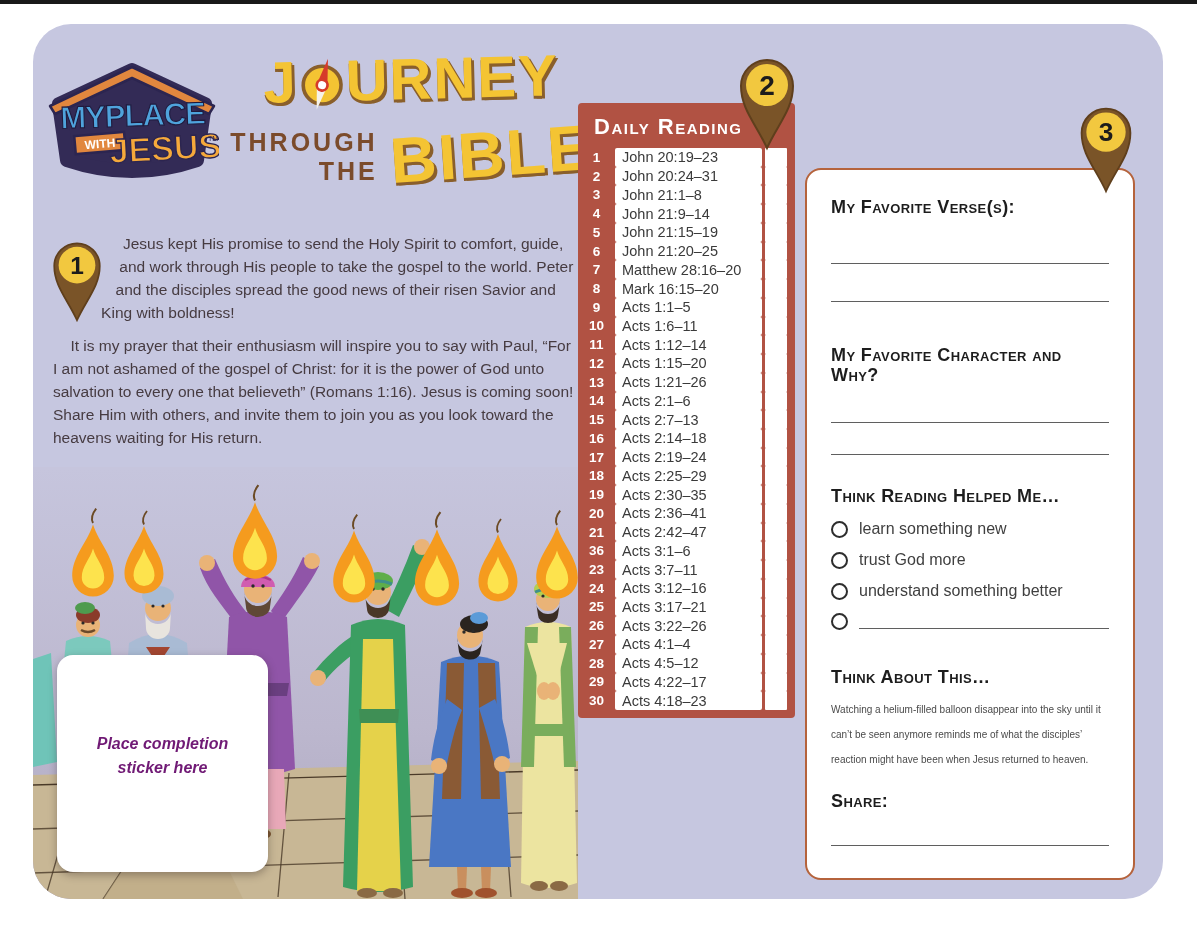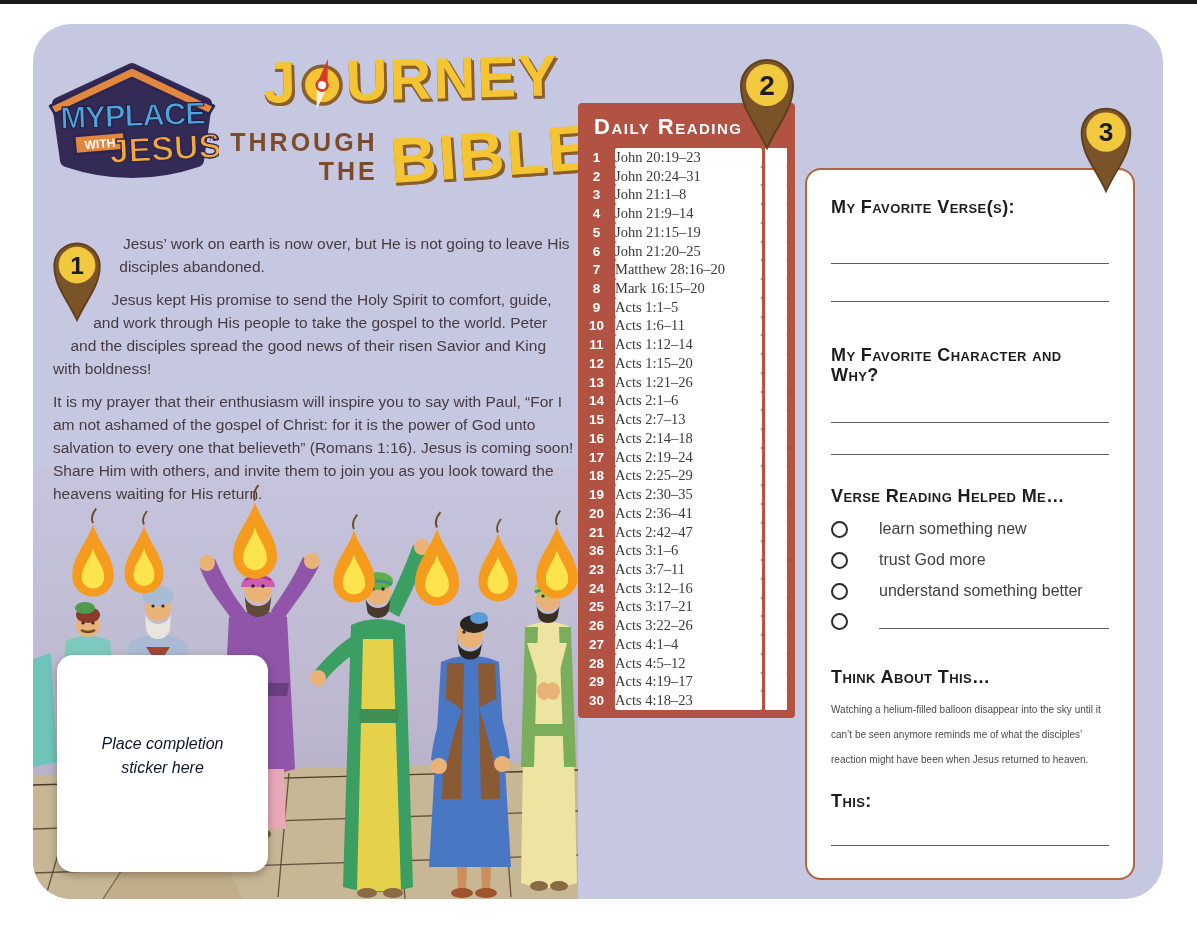--- a/index.html
+++ b/index.html
@@ -39,47 +39,47 @@
 
   
   .illustration{position:absolute;left:0;bottom:0;width:545px;height:432px;
                 border-radius:0 0 0 38px;overflow:hidden;}
   .illustration svg{display:block;width:100%;height:100%;}
 
   
   .sticker{position:absolute;left:24px;top:631px;width:211px;height:217px;background:#fff;
            border-radius:16px;box-shadow:0 3px 8px rgba(40,30,30,.35);
            display:flex;align-items:center;justify-content:center;text-align:center;}
-  .sticker span{font-style:italic;font-weight:400;font-size:16px;color:#0f172a;line-height:1.5;
+  .sticker span{font-style:italic;font-weight:700;font-size:16px;color:#701a75;line-height:1.5;
                 width:150px;margin-top:-16px;}
 
   
   .dr-table{position:absolute;left:578px;top:103px;width:217px;height:615px;
             background:#b15243;border-radius:4px;z-index:3;}
   .dr-title{color:#fff;font-weight:700;font-variant:small-caps;font-size:22px;
             letter-spacing:1.5px;padding:11px 0 0 16px;}
   .dr-rows{position:absolute;left:0;right:8px;top:45px;bottom:8px;
            display:flex;flex-direction:column;justify-content:space-between;}
   .dr-row{height:21px;display:flex;align-items:stretch;}
   .dr-num{width:37px;display:flex;align-items:center;justify-content:center;
           color:#fff;font-weight:700;font-size:13.5px;}
   .dr-cell{flex:1;background:#fff;color:#3a3a3a;font-size:14.5px;display:flex;
-           align-items:center;border-radius:2px;font-family:Liberation Serif, serif;}
+           align-items:center;padding-left:7px;border-radius:2px;}
   .dr-check{width:22px;margin-left:3px;background:#fff;border-radius:1px;}
 
   
   .journal{position:absolute;left:805px;top:168px;width:330px;height:712px;background:#fff;
            border:2px solid #b5633c;border-radius:16px;box-sizing:border-box;z-index:2;
            padding:22px 24px 0 24px;}
   .j-head{font-weight:700;font-variant:small-caps;font-size:18px;letter-spacing:.4px;
           color:#1d1d1d;line-height:1.1;}
   .write-line{border-bottom:1.5px solid #5f5f5f;height:1px;}
   .mt36{margin-top:36px;} .mt30{margin-top:30px;} .mt44{margin-top:44px;}
   .mt32{margin-top:32px;} .mt20{margin-top:20px;}
-  .opt-row{display:flex;align-items:center;margin-top:13px;gap:20px;}
+  .opt-row{display:flex;align-items:center;margin-top:13px;}
   .opt-circle{width:13px;height:13px;border:2px solid #2d2d2d;border-radius:50%;
               flex:0 0 auto;}
   .opt-label{margin-left:11px;font-size:16px;color:#3f3f3f;}
   .other-line{flex:1;margin-left:11px;border-bottom:1.5px solid #5f5f5f;height:14px;}
   .think-text{margin:9px 0 0 0;font-size:10px;line-height:25px;color:#4a4a4a;}
   .notes-line{margin-top:32px;}
 </style>
 </head>
 <body>
 
@@ -277,21 +277,20 @@
     </div>
 
     <svg class="pin" style="left:16px;top:206px;width:56px;height:100px;" viewBox="0 0 64 100">
       <path d="M32,96 C21,72 6,57 6,34 A26,26 0 1 1 58,34 C58,57 43,72 32,96 Z" fill="#7a5428" stroke="#5f3f1c" stroke-width="2"></path>
       <circle cx="32" cy="33" r="21" fill="#f2c83f"></circle>
       <text x="32" y="43" text-anchor="middle" font-size="28" font-weight="bold" fill="#1c1c1c">1</text>
     </svg>
 
     <div class="intro">
       <div class="pin-spacer"></div>
-      <p>Jesus’ work on earth is now over, but He is not going to leave His disciples abandoned.</p>
       <p>Jesus kept His promise to send the Holy Spirit to comfort, guide, and work through His people to take the gospel to the world. Peter and the disciples spread the good news of their risen Savior and King with boldness!</p>
       <p>It is my prayer that their enthusiasm will inspire you to say with Paul, “For I am not ashamed of the gospel of Christ: for it is the power of God unto salvation to every one that believeth” (Romans 1:16). Jesus is coming soon! Share Him with others, and invite them to join you as you look toward the heavens waiting for His return.</p>
     </div>
 
     <div class="sticker">
       <span>Place completion sticker here</span>
     </div>
   </div>
 
   <div class="dr-table">
@@ -432,21 +431,21 @@
           <div class="dr-cell">Acts 4:1–4</div>
           <div class="dr-check"></div>
         </div>
         <div class="dr-row">
           <div class="dr-num">28</div>
           <div class="dr-cell">Acts 4:5–12</div>
           <div class="dr-check"></div>
         </div>
         <div class="dr-row">
           <div class="dr-num">29</div>
-          <div class="dr-cell">Acts 4:19–17</div>
+          <div class="dr-cell">Acts 4:22–17</div>
           <div class="dr-check"></div>
         </div>
         <div class="dr-row">
           <div class="dr-num">30</div>
           <div class="dr-cell">Acts 4:18–23</div>
           <div class="dr-check"></div>
         </div>
       </div>
   </div>
 
@@ -458,21 +457,21 @@
 
   <div class="journal">
     <div class="j-head" style="margin-top:6px;">My Favorite Verse(s):</div>
     <div class="write-line mt44"></div>
     <div class="write-line mt36"></div>
 
     <div class="j-head mt44">My Favorite Character and Why?</div>
     <div class="write-line mt36"></div>
     <div class="write-line mt30"></div>
 
-    <div class="j-head mt32">Verse Reading Helped Me…</div>
+    <div class="j-head mt32">Think Reading Helped Me…</div>
     <div>
         <div class="opt-row">
           <span class="opt-circle"></span>
           <span class="opt-label">learn something new</span>
         </div>
         <div class="opt-row">
           <span class="opt-circle"></span>
           <span class="opt-label">trust God more</span>
         </div>
         <div class="opt-row">
@@ -481,21 +480,21 @@
         </div>
       </div>
     <div class="opt-row">
       <span class="opt-circle"></span>
       <span class="other-line"></span>
     </div>
 
     <div class="j-head" style="margin-top:38px;">Think About This…</div>
     <p class="think-text">Watching a helium-filled balloon disappear into the sky until it can’t be seen anymore reminds me of what the disciples’ reaction might have been when Jesus returned to heaven.</p>
 
-    <div class="j-head mt20">This:</div>
+    <div class="j-head mt20">Share:</div>
     <div>
         <div class="write-line notes-line"></div>
       </div>
   </div>
 
   <svg class="pin" style="left:1076px;top:98px;width:60px;height:100px;z-index:6;" viewBox="0 0 64 100">
     <path d="M32,96 C21,72 6,57 6,34 A26,26 0 1 1 58,34 C58,57 43,72 32,96 Z" fill="#7a5428" stroke="#5f3f1c" stroke-width="2"></path>
     <circle cx="32" cy="33" r="21" fill="#f2c83f"></circle>
     <text x="32" y="43" text-anchor="middle" font-size="28" font-weight="bold" fill="#1c1c1c">3</text>
   </svg>

